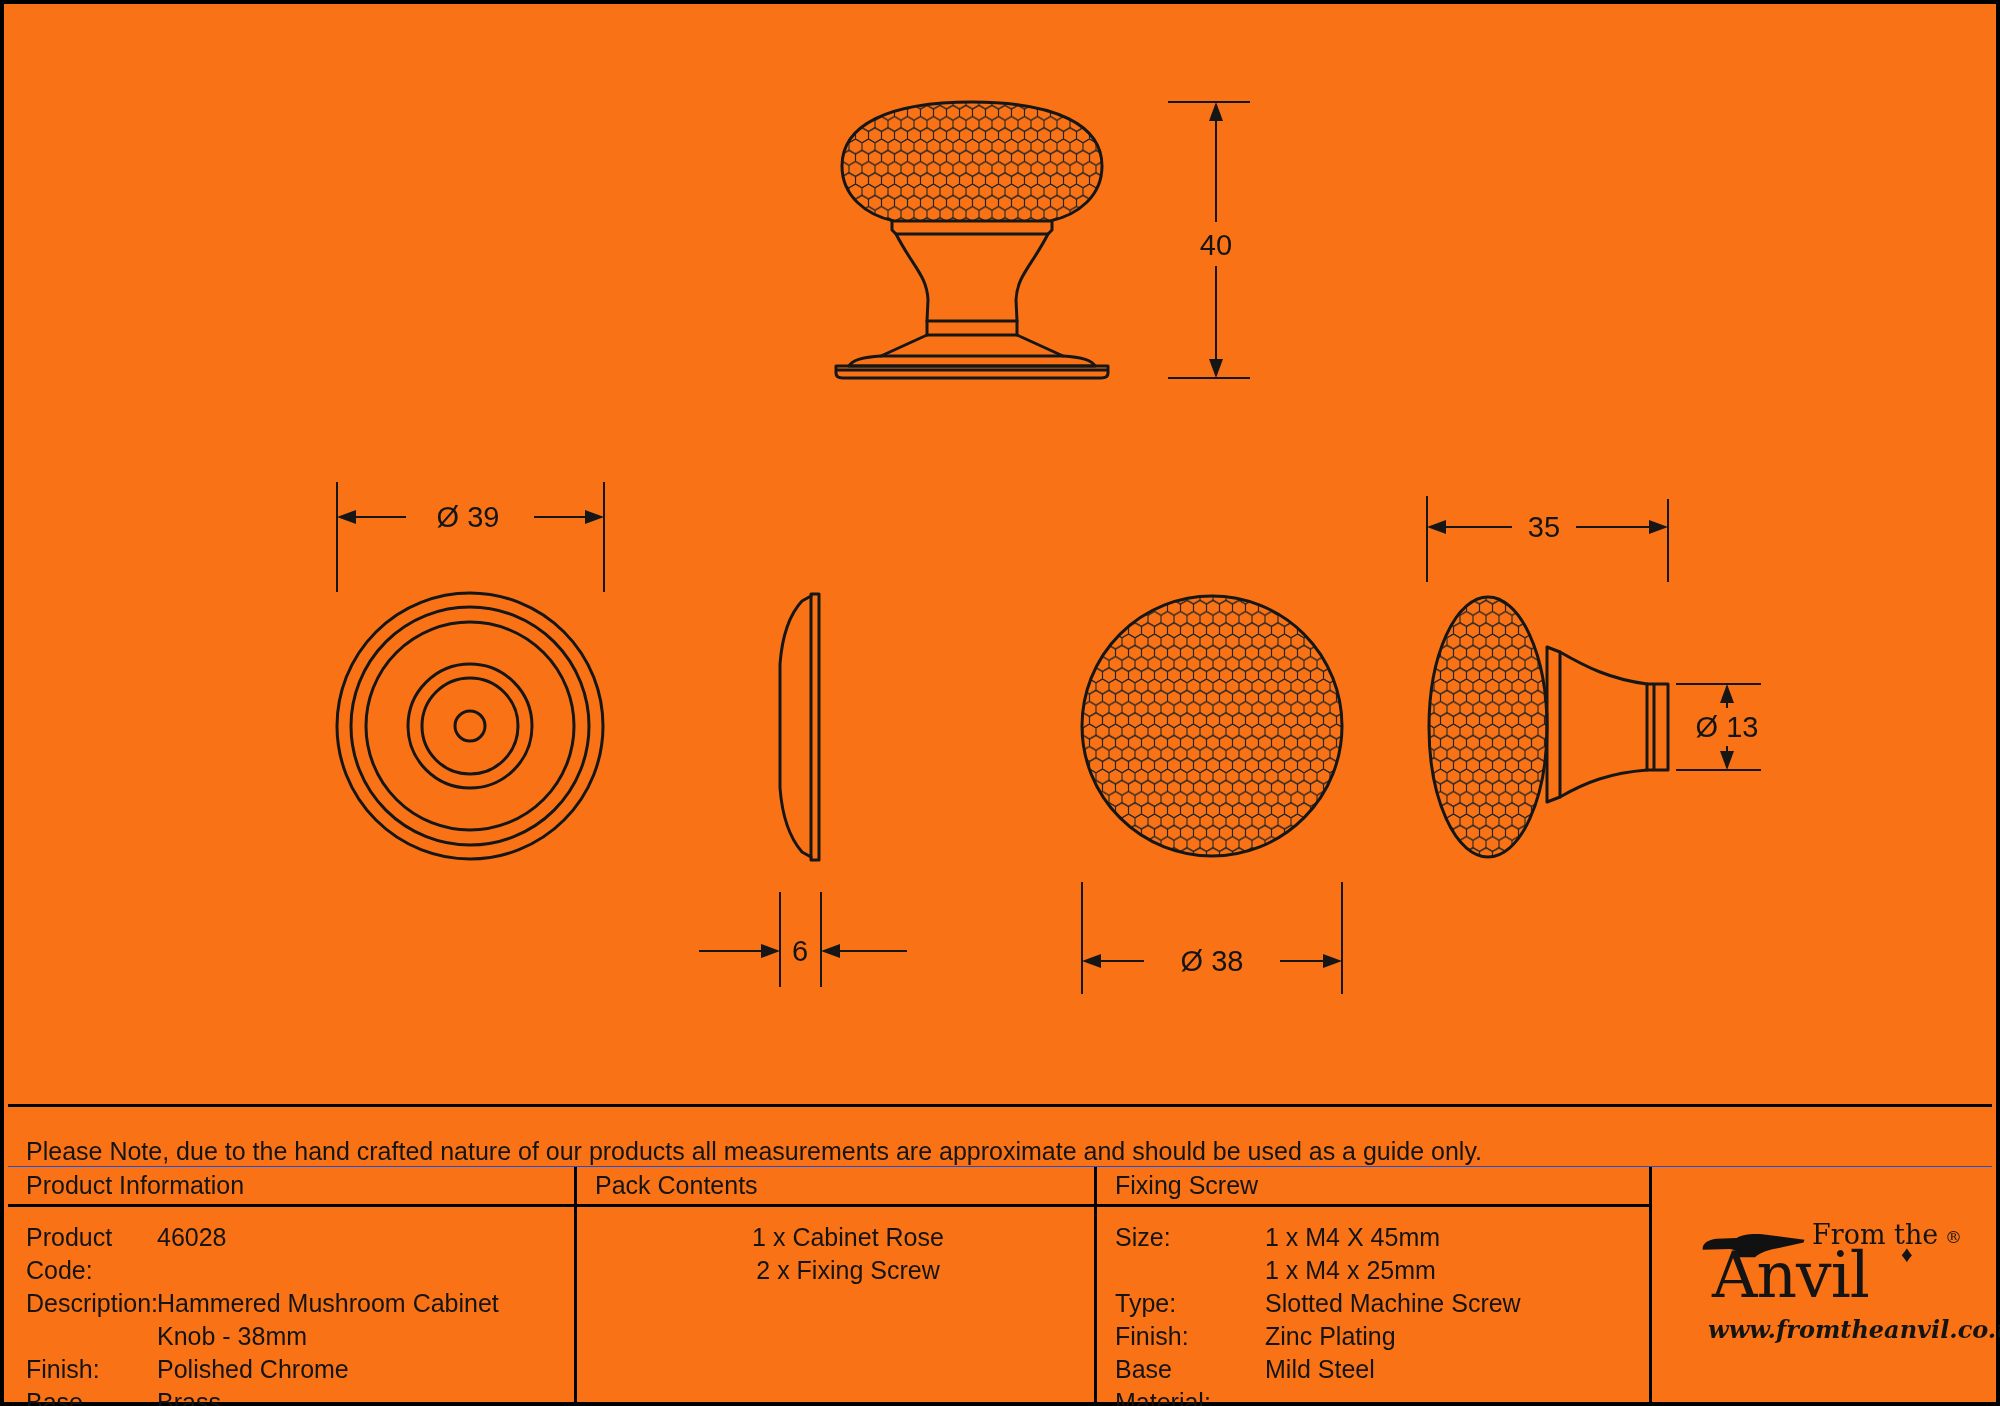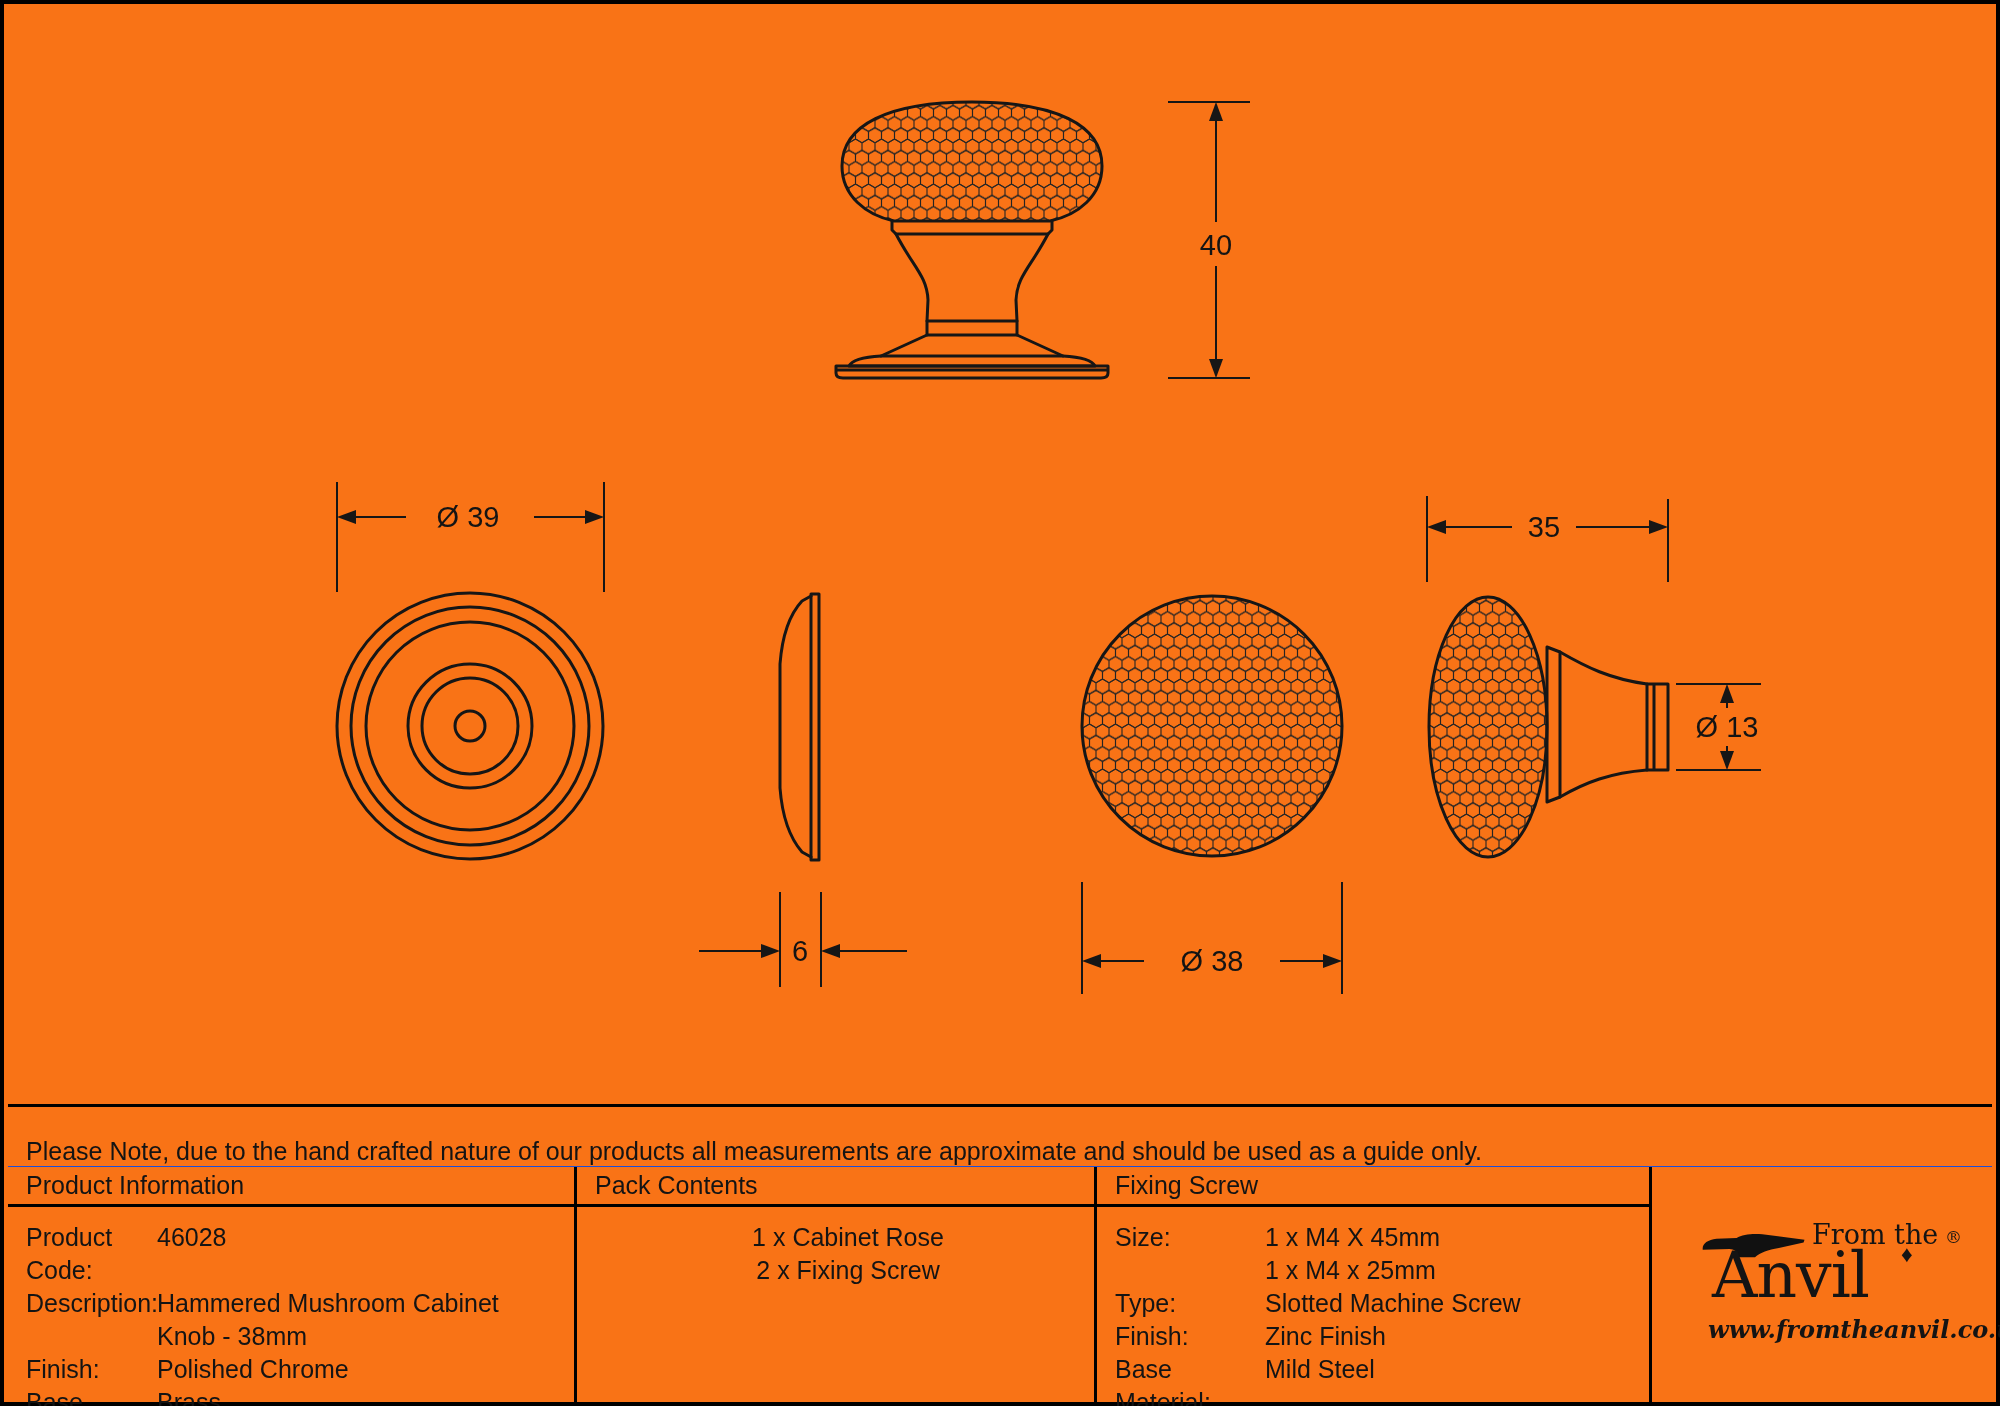--- a/index.html
+++ b/index.html
@@ -201,21 +201,21 @@
       <div class="kv">
         <span class="lbl"></span>
         <span>1 x M4 x 25mm</span>
       </div>
       <div class="kv">
         <span class="lbl">Type:</span>
         <span>Slotted Machine Screw</span>
       </div>
       <div class="kv">
         <span class="lbl">Finish:</span>
-        <span>Zinc Finish</span>
+        <span>Zinc Plating</span>
       </div>
       <div class="kv">
         <span class="lbl">Base Material:</span>
         <span>Mild Steel</span>
       </div>
     </div>
 
     <div class="logo-cell">
       <svg class="logo-anvil-icon" width="110" height="30" viewBox="0 0 120 32">
         <path d="M3,18 C2,12 8,7 18,6 L40,5 C46,1 58,0 68,1 L114,7 L113,10 L86,16 C74,18 66,21 60,26 L38,26 C42,21 40,18 32,17 Z" fill="#111"></path>

